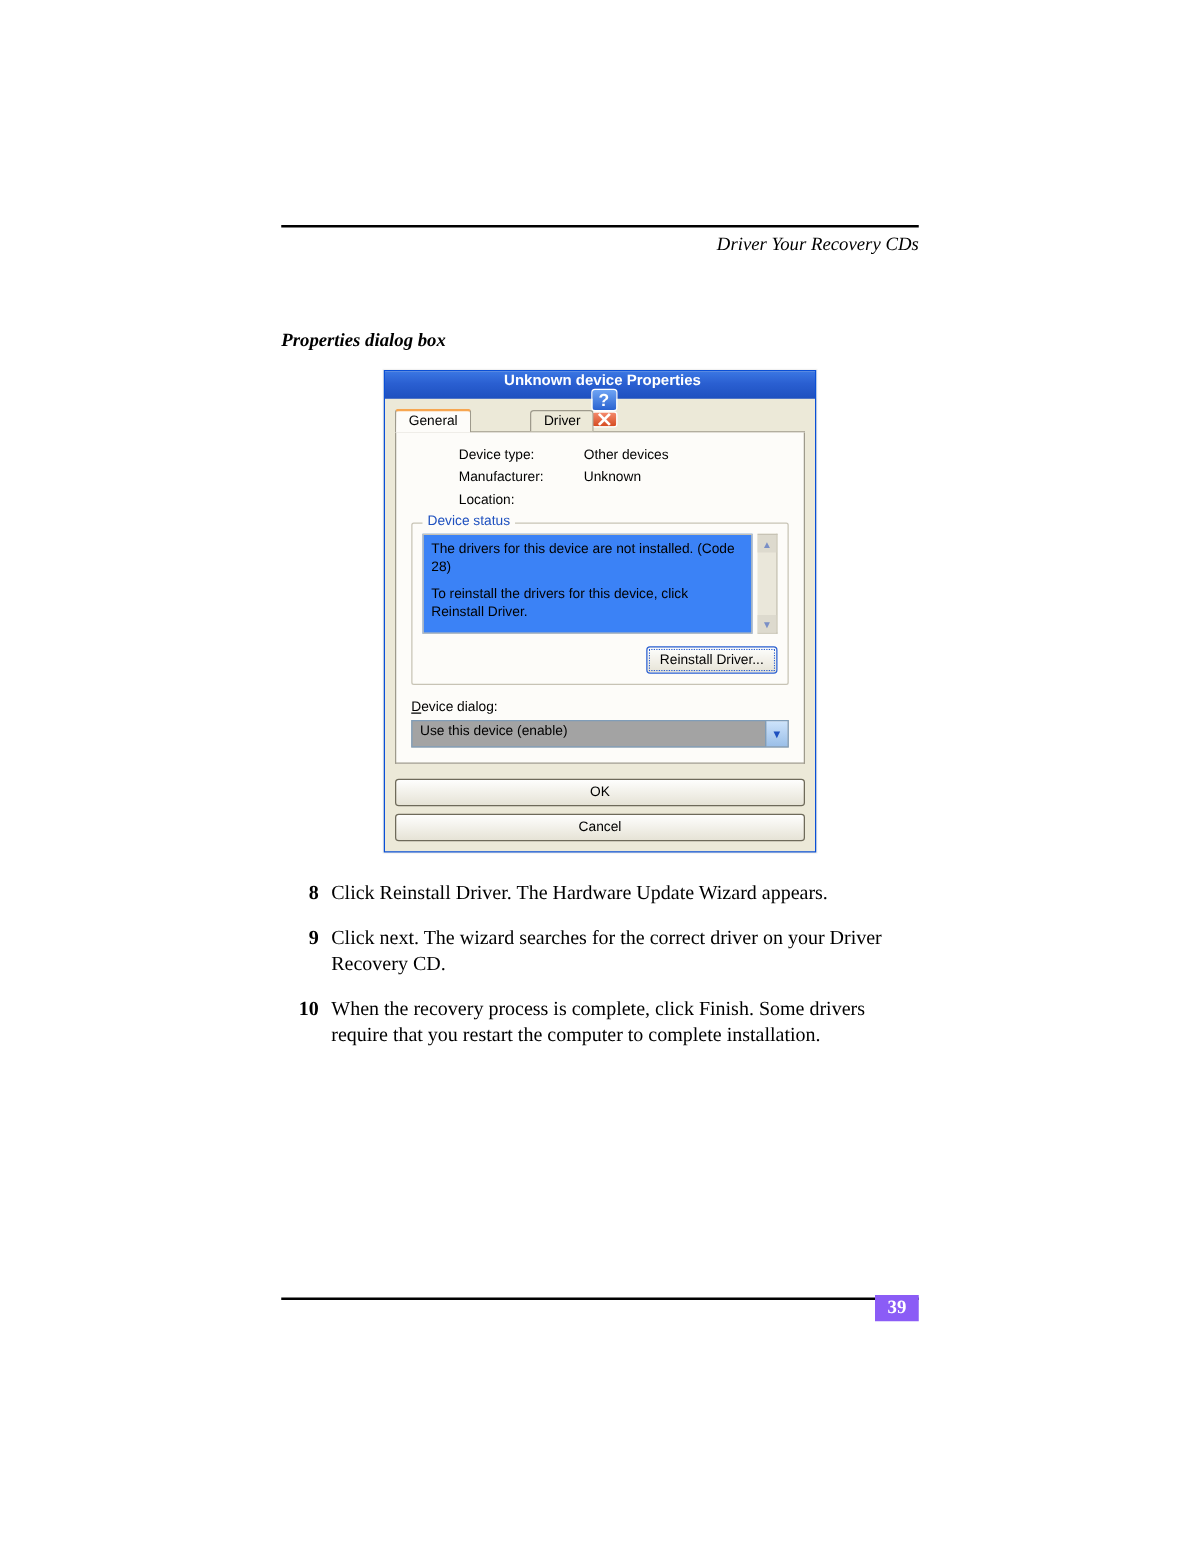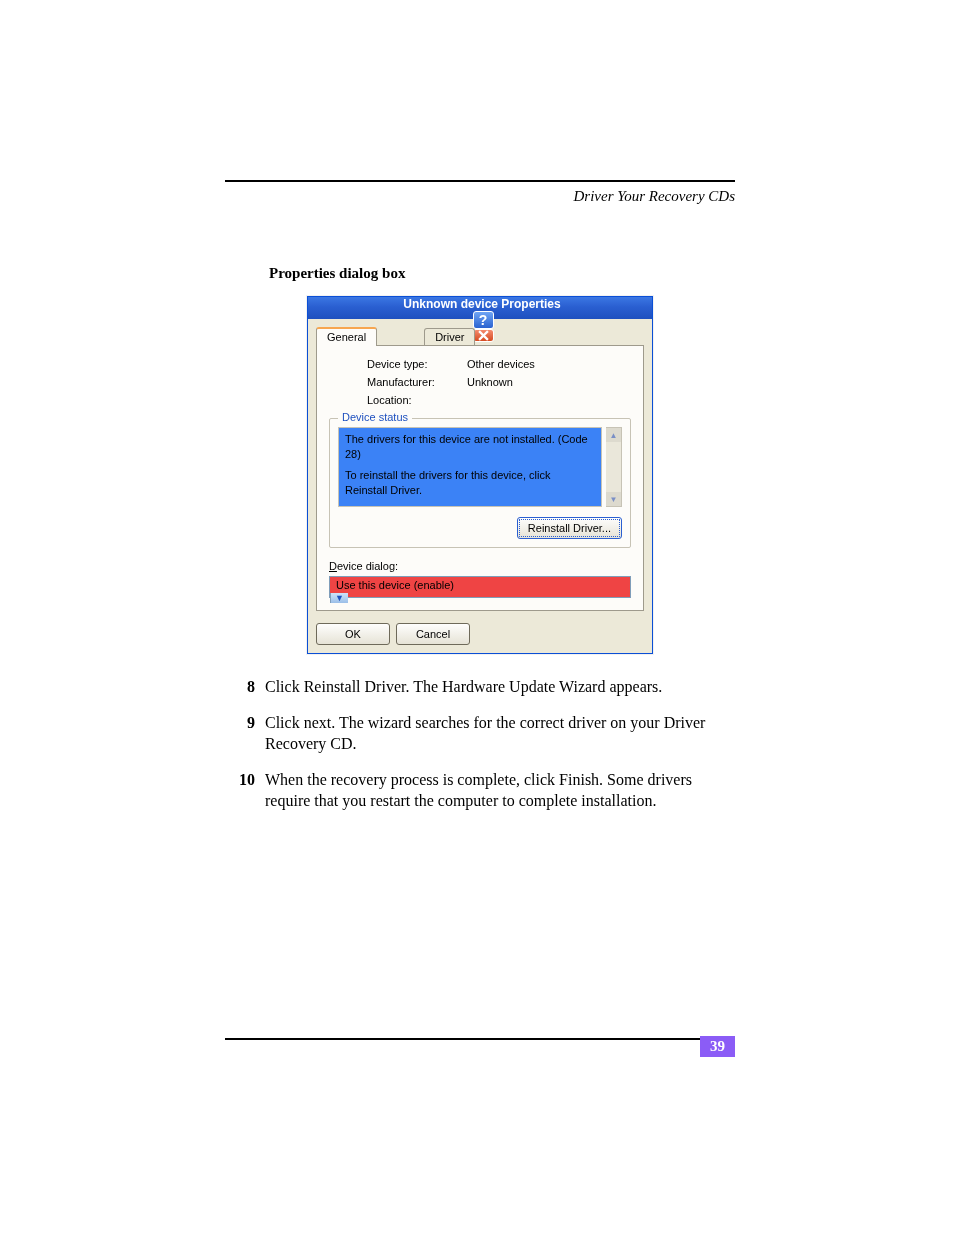--- a/index.html
+++ b/index.html
@@ -20,25 +20,25 @@
   .hr-top {
     border-top: 2px solid #000;
     margin-bottom: 6px;
   }
   .header-right {
     text-align: right;
     font-style: italic;
     font-size: 15px;
   }
   .caption {
+    font-style: italic;
     font-weight: bold;
     font-size: 15px;
     margin-top: 60px;
     margin-bottom: 14px;
-    margin-left: 44px;
   }
   .figure-wrap {
     width: 100%;
     display: flex;
     justify-content: center;
   }
   .dialog {
     width: 344px;
     font-family: Tahoma, Arial, sans-serif;
     font-size: 11px;
@@ -213,44 +213,44 @@
   }
   .usage-label {
     font-size: 11px;
     margin-top: 12px;
     margin-bottom: 4px;
   }
   .usage-label .ul { text-decoration: underline; }
   .dropdown {
     display: flex;
     border: 1px solid #7f9db9;
-    background: #ef4444;
+    background: #a3a3a3;
     height: 20px;
-    flex-direction: column;
   }
   .dropdown-text {
     flex: 1;
     padding: 2px 6px;
     font-size: 11px;
   }
   .dropdown-btn {
     width: 17px;
     background: linear-gradient(to bottom, #cde3fb, #9bbfe8);
     border-left: 1px solid #7f9db9;
     display: flex;
     align-items: center;
     justify-content: center;
     color: #1e50bf;
     font-size: 9px;
   }
   .footer-btns {
     display: flex;
-    justify-content: flex-start;
+    justify-content: space-between;
     gap: 6px;
     margin-top: 12px;
+    flex-direction: column;
   }
   .footer-btns .winbtn { min-width: 74px; }
   .steps {
     margin-top: 22px;
     font-size: 16px;
     line-height: 1.35;
   }
   .step {
     display: flex;
     margin-bottom: 14px;

